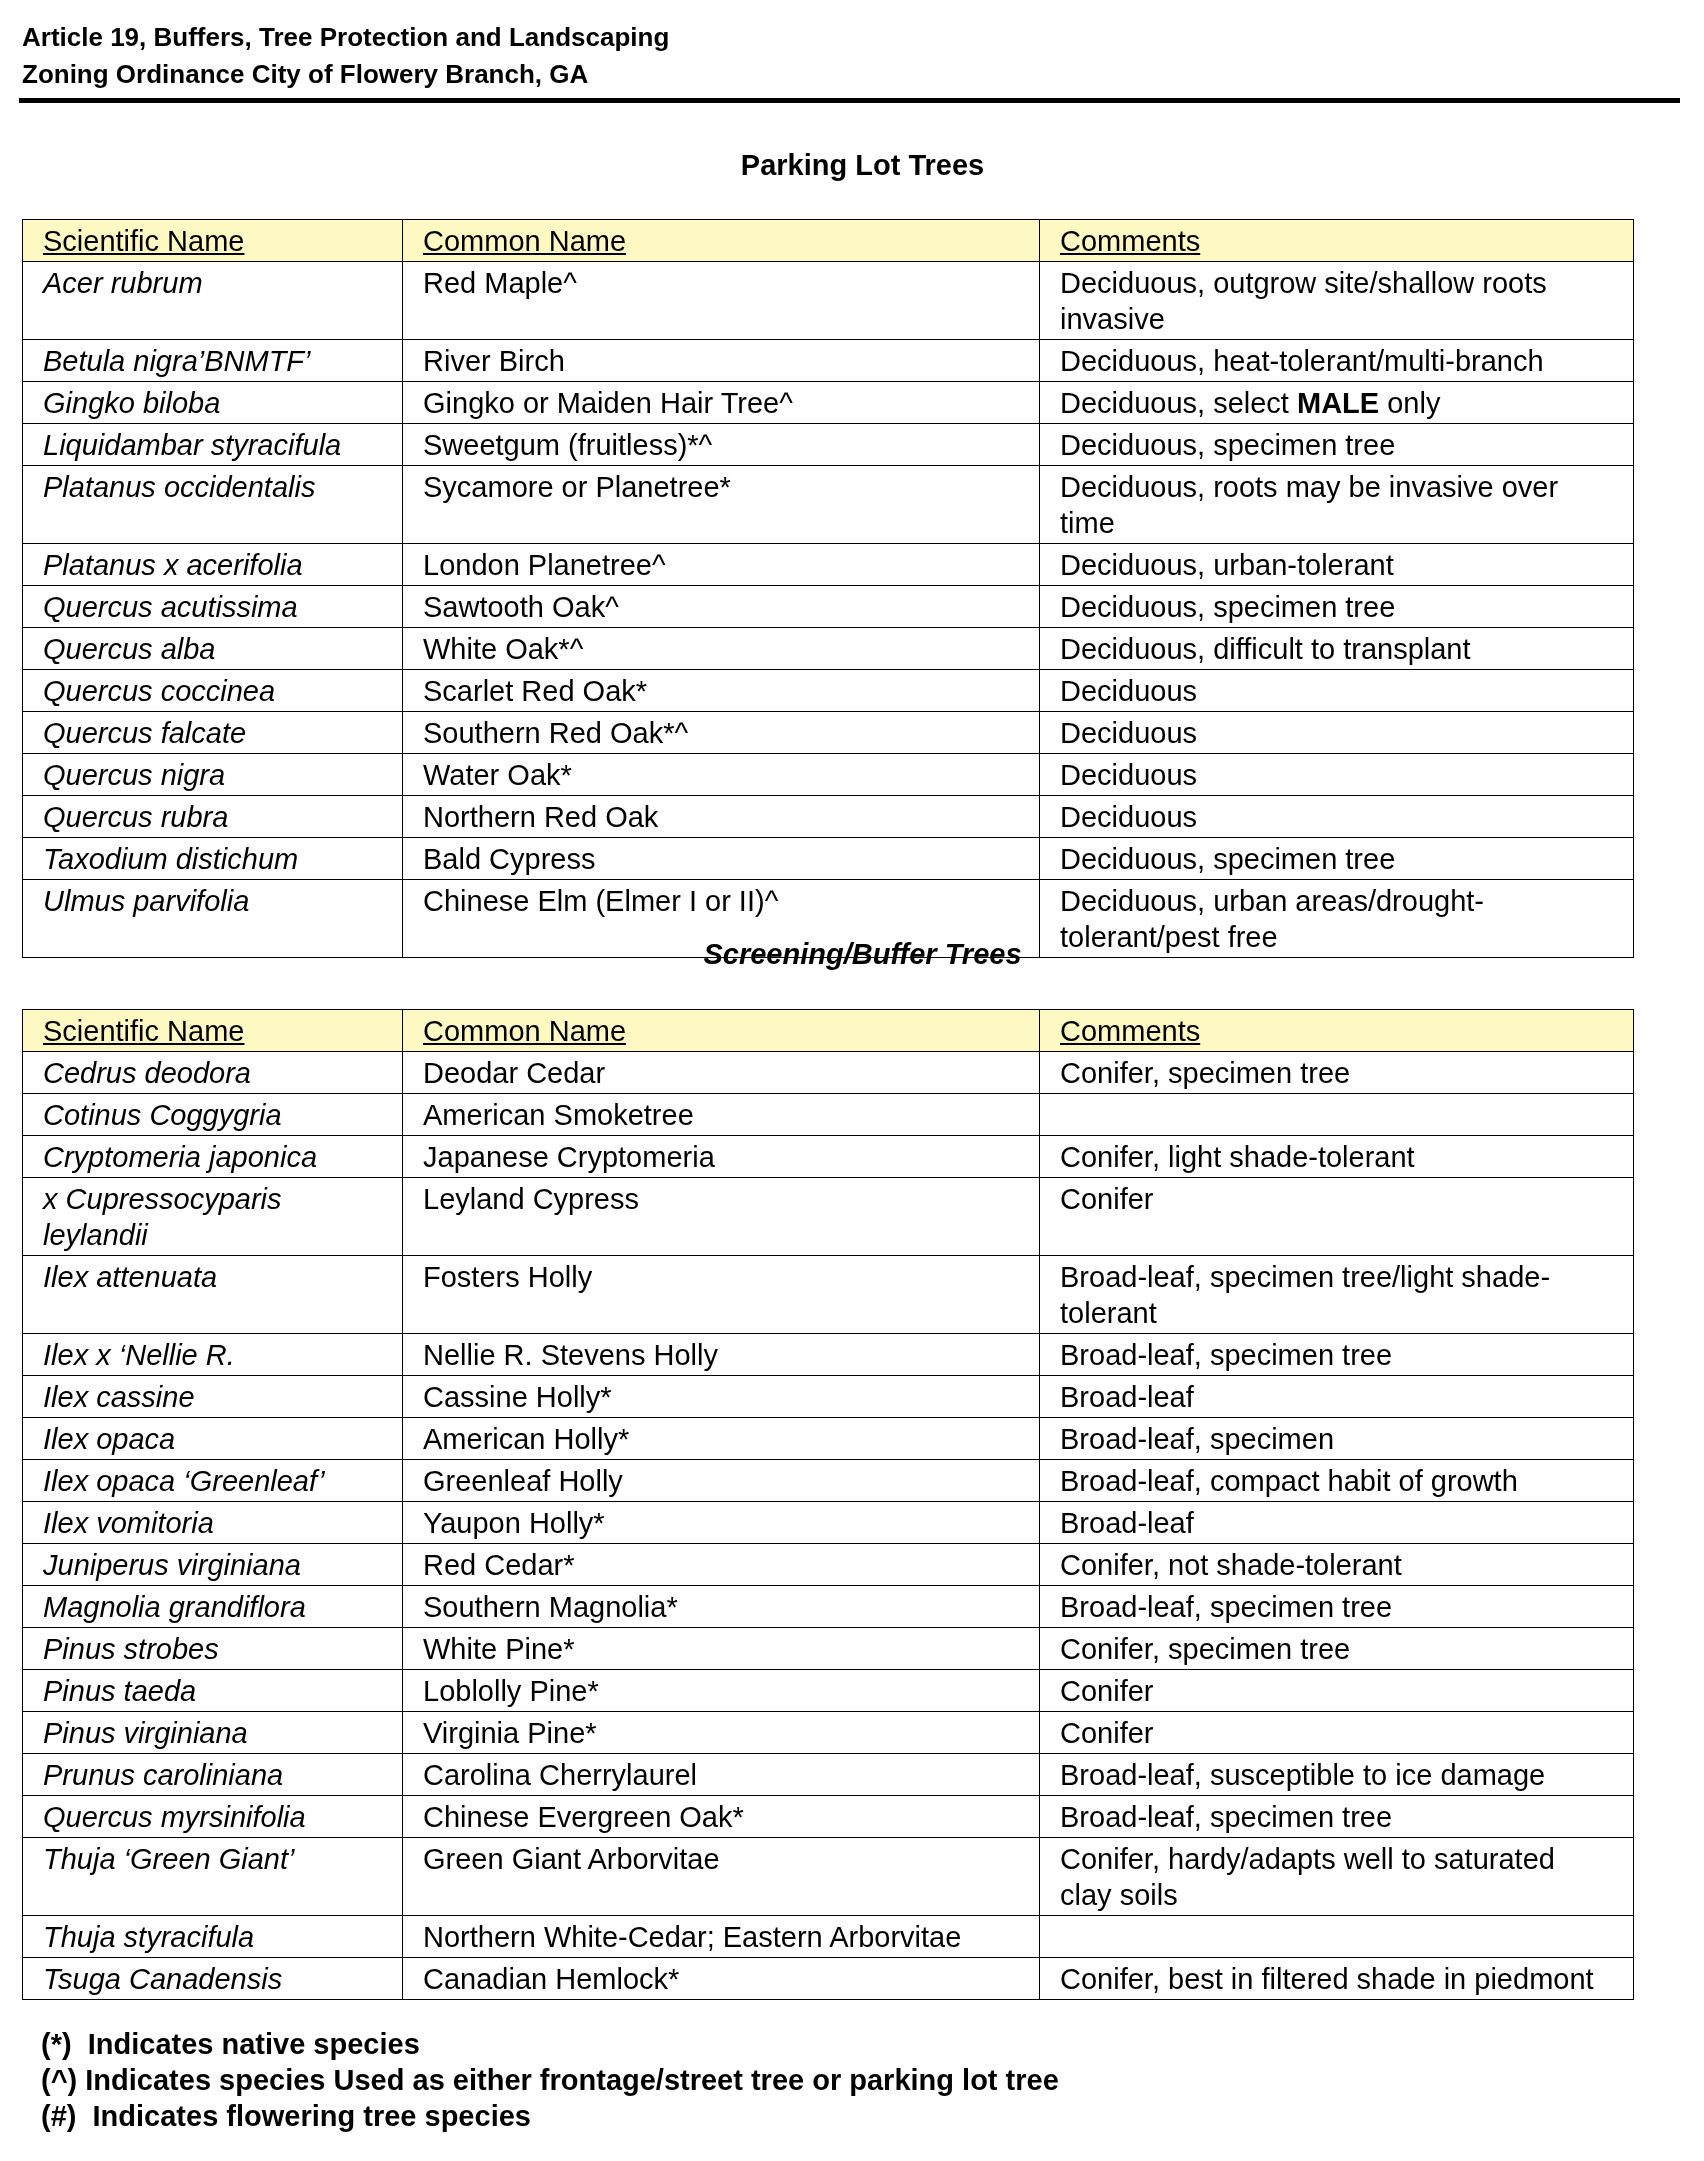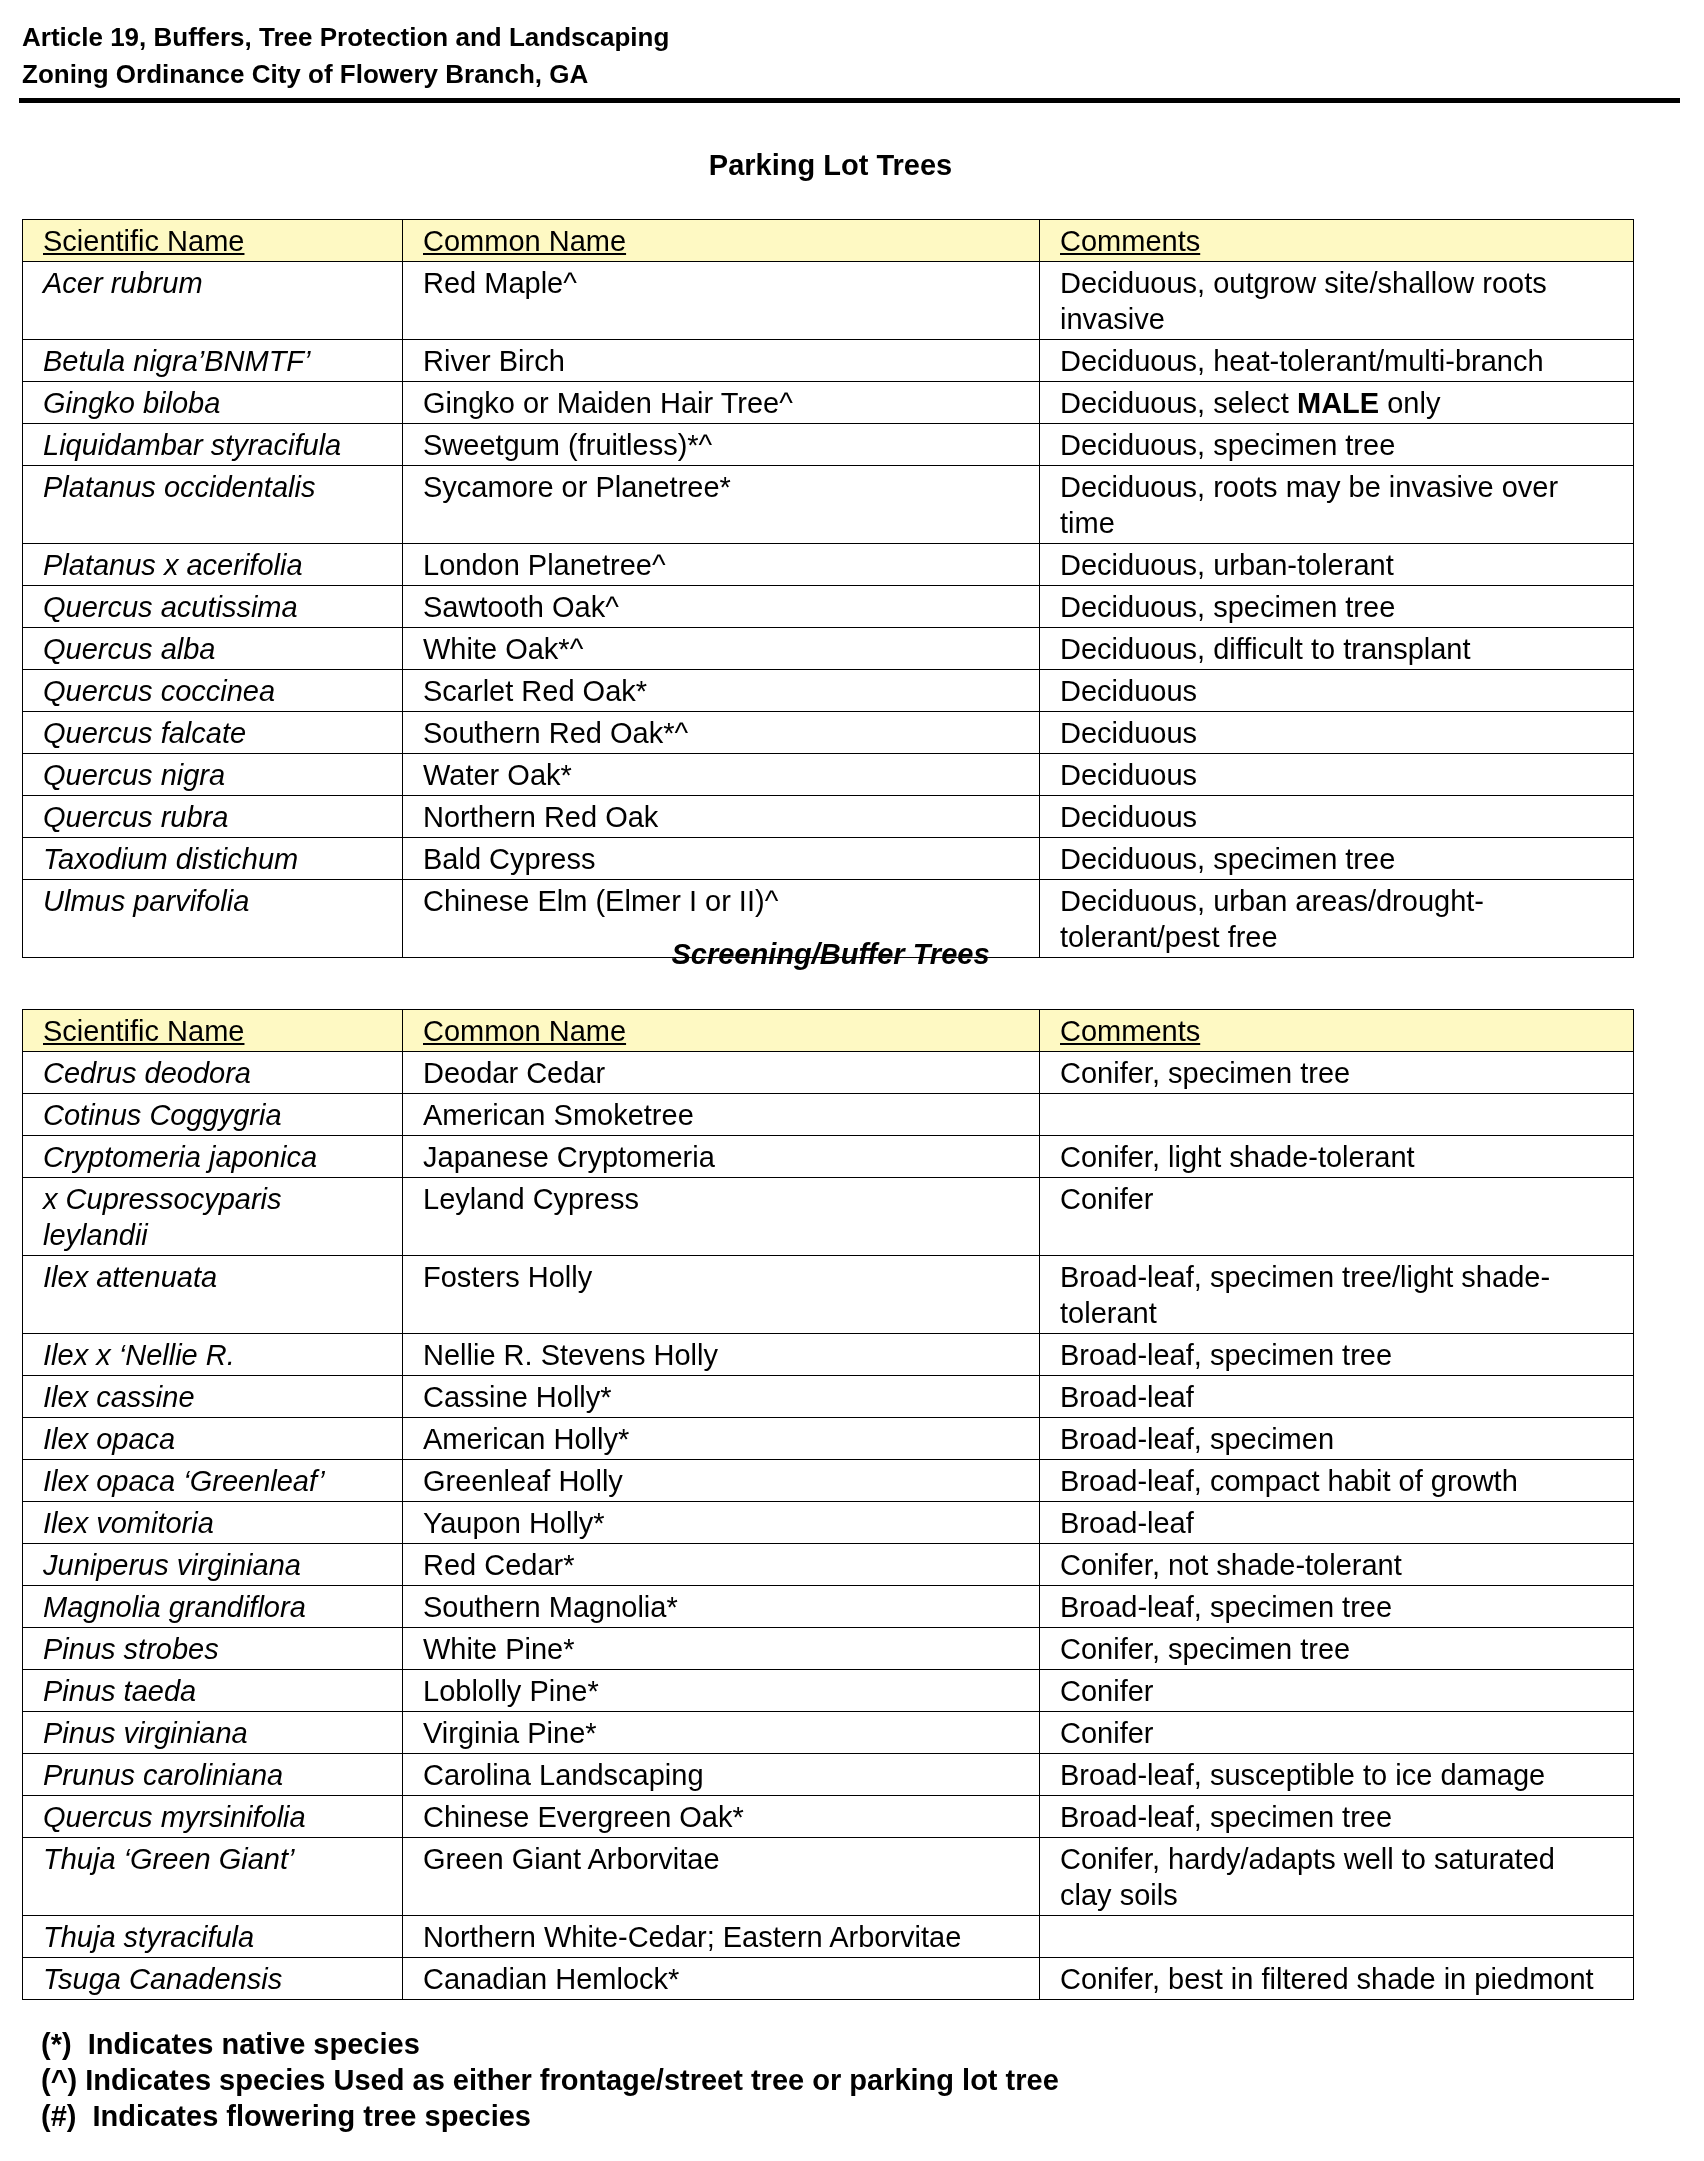--- a/index.html
+++ b/index.html
@@ -1,19 +1,19 @@
 <!DOCTYPE html>
 <html style="font-size:10px"><head>
 <meta charset="utf-8">
 <style>
   html, body { margin:0; padding:0; background:#ffffff; }
   body { width:1705px; height:2161px; position:relative; font-family:"Liberation Sans", sans-serif; color:#000; overflow:hidden; }
   .hdr { position:absolute; left:22px; top:18.6px; font-weight:bold; font-size:26px; line-height:37px; }
   .hdr-rule { position:absolute; left:18.6px; top:98px; width:1661px; height:5px; background:#000; }
-  .sec-title { position:absolute; left:0; width:1661px; text-align:center; font-weight:bold; font-size:29px; }
+  .sec-title { position:absolute; left:0; width:1661px; text-align:center; font-weight:bold; font-size:29px;padding-left:32px; }
   table.tt { position:absolute; left:22px; width:1610px; border-collapse:collapse; table-layout:fixed; font-size:29px; }
   table.tt td, table.tt th { border:1.9px solid #000; padding:2.5px 20px 2.5px 20px; vertical-align:top; text-align:left; line-height:36px; font-weight:normal; }
   table.tt th { background:#fef9c3;text-decoration:underline; }
   table.tt col.c1 { width:380px; }
   table.tt col.c2 { width:637px; }
   table.tt col.c3 { width:594px; }
   td.sci { font-style:italic; }
   .legend { position:absolute; left:41px; top:2026px; font-weight:bold; font-size:29px; line-height:36px; }
   .legend div { white-space:pre; }
 </style>
@@ -199,21 +199,21 @@
         <td>Loblolly Pine*</td>
         <td>Conifer</td>
       </tr>
       <tr>
         <td class="sci">Pinus virginiana</td>
         <td>Virginia Pine*</td>
         <td>Conifer</td>
       </tr>
       <tr>
         <td class="sci">Prunus caroliniana</td>
-        <td>Carolina Landscaping</td>
+        <td>Carolina Cherrylaurel</td>
         <td>Broad-leaf, susceptible to ice damage</td>
       </tr>
       <tr>
         <td class="sci">Quercus myrsinifolia</td>
         <td>Chinese Evergreen Oak*</td>
         <td>Broad-leaf, specimen tree</td>
       </tr>
       <tr>
         <td class="sci">Thuja ‘Green Giant’</td>
         <td>Green Giant Arborvitae</td>

